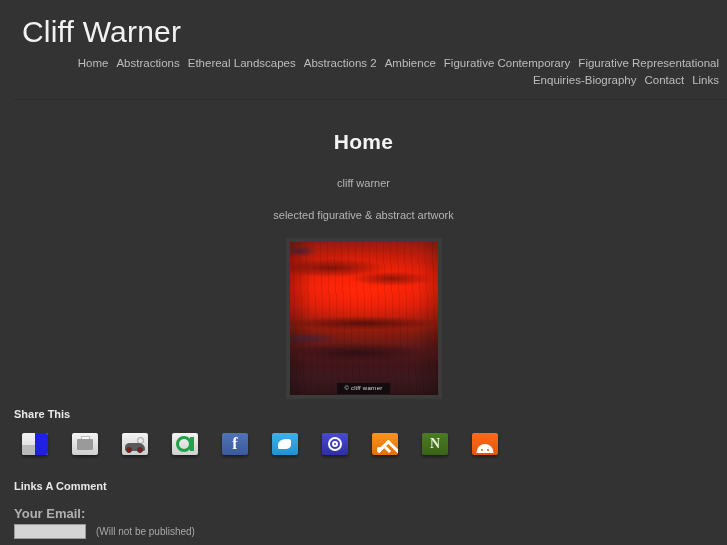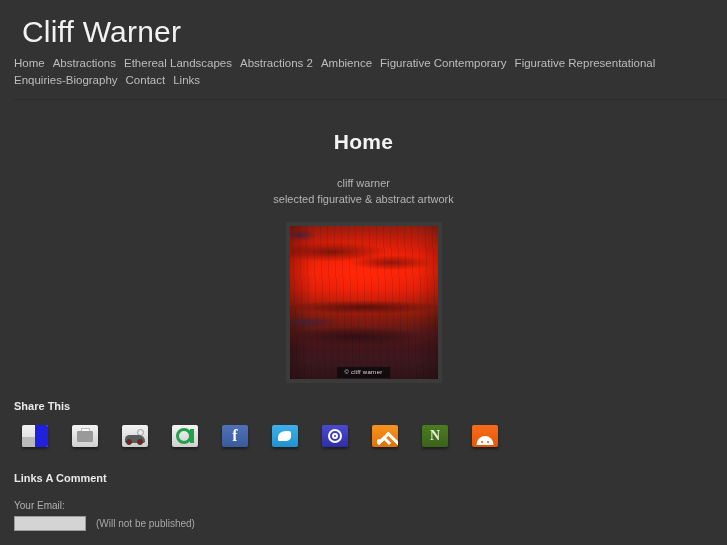--- a/index.html
+++ b/index.html
@@ -39,20 +39,21 @@
     line-height: 40px;
     font-family: "Liberation Sans", sans-serif;
   }
 
   
   .main-nav {
     padding: 0 0 0 14px;
     line-height: 14px;
     position: relative;
     top: -1px;
+    text-align: right;
   }
 
   .main-nav ul {
     list-style: none;
     font-size: 0;
   }
 
   .main-nav li {
     display: inline;
   }
@@ -91,21 +92,21 @@
   }
 
   .tagline-1 {
     margin-top: 22px;
     font-size: 11px;
     color: #b4b4b4;
     line-height: 14px;
   }
 
   .tagline-2 {
-    margin-top: 2px;
+    margin-top: 18px;
     font-size: 11px;
     color: #b4b4b4;
     line-height: 14px;
   }
 
   
   .artwork-wrap {
     margin-top: 16px;
     display: flex;
     justify-content: center;
@@ -180,21 +181,21 @@
     background: rgba(10,10,12,0.78);
     padding: 1px 8px;
     letter-spacing: 0.2px;
     white-space: nowrap;
     z-index: 3;
     font-family: "Liberation Sans", sans-serif;
   }
 
   
   .share-section {
-    margin-top: 16px;
+    margin-top: 8px;
     padding: 0 14px;
     text-align: left;
   }
 
   .share-title {
     font-size: 11px;
     font-weight: bold;
     color: #e8e8e8;
     line-height: 14px;
   }
@@ -347,24 +348,25 @@
   .comment-title {
     font-size: 11px;
     font-weight: bold;
     color: #e8e8e8;
     line-height: 14px;
   }
 
   .field-row { margin-top: 14px; }
 
   .field-label {
-    font-size: 10px;
+    font-size: 13px;
     color: #b0b0b0;
     line-height: 13px;
     display: block;
+    font-weight: bold;
   }
 
   .field-line {
     margin-top: 4px;
     display: flex;
     align-items: center;
     gap: 10px;
   }
 
   .text-input {

